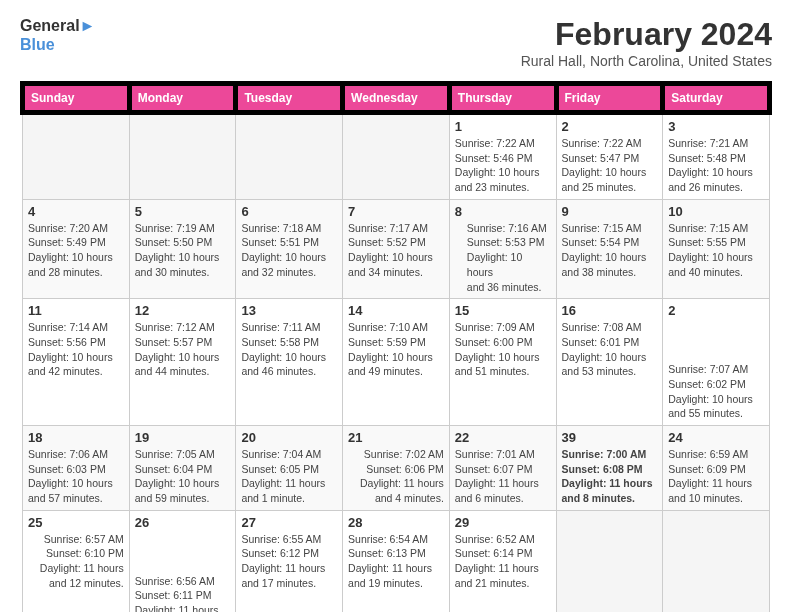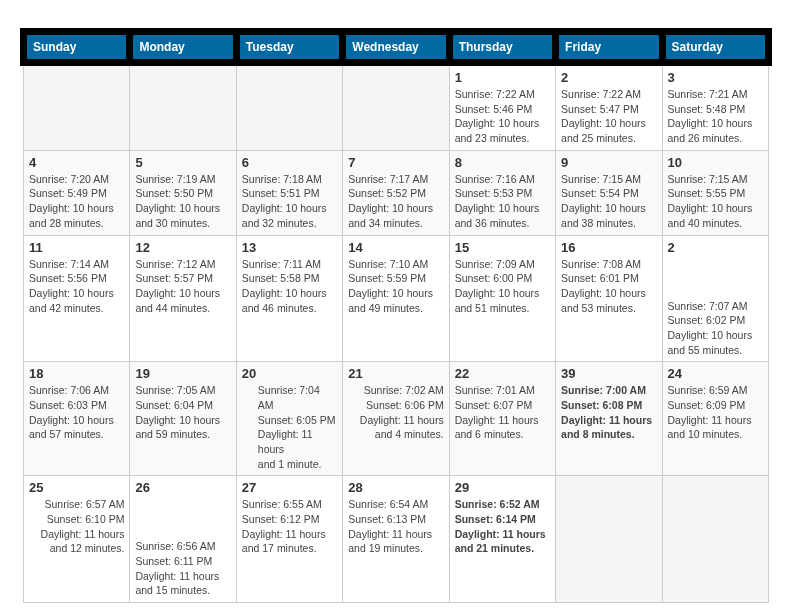--- a/index.html
+++ b/index.html
@@ -32,27 +32,27 @@
     .location {
       font-size: 14px;
       color: #555;
     }
     .calendar {
       width: 100%;
       border-collapse: collapse;
       font-size: 11px;
     }
     .calendar th {
-      background-color: #0369a1;
+      background-color: #ec4899;
       color: #fff;
       text-align: left;
       padding: 5px 6px;
       font-size: 12px;
       font-weight: bold;
-      border: 7px solid #000000;
+      border: 5px solid #000000;
     }
     .calendar td {
       vertical-align: top;
       border: 1px solid #ccc;
       padding: 4px 5px;
       width: calc(100% / 7);
       height: 80px;
       background: #fff;
     }
     .calendar tr:nth-child(even) td {
@@ -71,20 +71,32 @@
       line-height: 1.4;
     }
     .empty-cell {
       background: #f5f5f5 !important;
     }
   </style>
 </head>
 <body>
 
 <div class="header-area">
+  <div class="logo">
+    <div>
+      <div style="font-size:16px;font-weight:bold;color:#333;line-height:1.2;">
+        General<span style="color:#4a90d9;">►</span>
+      </div>
+      <div style="font-size:16px;font-weight:bold;color:#4a90d9;line-height:1.2;">Blue</div>
+    </div>
+  </div>
+  <div class="title-area">
+    <div class="month-year">February 2024</div>
+    <div class="location">Rural Hall, North Carolina, United States</div>
+  </div>
 </div>
 
 <table class="calendar">
   <thead>
     <tr id="weekday-header">
         <th>Sunday</th>
         <th>Monday</th>
         <th>Tuesday</th>
         <th>Wednesday</th>
         <th>Thursday</th>
@@ -144,21 +156,21 @@
         </td>
         <td>
           <span class="day-number">7</span>
           <div class="day-info" style="white-space: pre-line;">Sunrise: 7:17 AM
 Sunset: 5:52 PM
 Daylight: 10 hours
 and 34 minutes.</div>
         </td>
         <td>
           <span class="day-number">8</span>
-          <div class="day-info" style="white-space: pre-line;">Sunrise: 7:16 AM
+          <div class="day-info" style="white-space: pre-line; margin-left: 12px;">Sunrise: 7:16 AM
 Sunset: 5:53 PM
 Daylight: 10 hours
 and 36 minutes.</div>
         </td>
         <td>
           <span class="day-number">9</span>
           <div class="day-info" style="white-space: pre-line;">Sunrise: 7:15 AM
 Sunset: 5:54 PM
 Daylight: 10 hours
 and 38 minutes.</div>
@@ -232,21 +244,21 @@
         </td>
         <td>
           <span class="day-number">19</span>
           <div class="day-info" style="white-space: pre-line;">Sunrise: 7:05 AM
 Sunset: 6:04 PM
 Daylight: 10 hours
 and 59 minutes.</div>
         </td>
         <td>
           <span class="day-number">20</span>
-          <div class="day-info" style="white-space: pre-line; margin-left: 16px;">Sunrise: 7:04 AM
+          <div class="day-info" style="white-space: pre-line;">Sunrise: 7:04 AM
 Sunset: 6:05 PM
 Daylight: 11 hours
 and 1 minute.</div>
         </td>
         <td>
           <span class="day-number">21</span>
           <div class="day-info" style="white-space: pre-line; text-align: right;">Sunrise: 7:02 AM
 Sunset: 6:06 PM
 Daylight: 11 hours
 and 4 minutes.</div>
@@ -297,21 +309,21 @@
         </td>
         <td>
           <span class="day-number">28</span>
           <div class="day-info" style="white-space: pre-line;">Sunrise: 6:54 AM
 Sunset: 6:13 PM
 Daylight: 11 hours
 and 19 minutes.</div>
         </td>
         <td>
           <span class="day-number">29</span>
-          <div class="day-info" style="white-space: pre-line; font-weight: bold;">Sunrise: 6:52 AM
+          <div class="day-info" style="white-space: pre-line;">Sunrise: 6:52 AM
 Sunset: 6:14 PM
 Daylight: 11 hours
 and 21 minutes.</div>
         </td>
         <td class="empty-cell"></td>
         <td class="empty-cell"></td>
       </tr>
     </tbody>
 </table>
 

